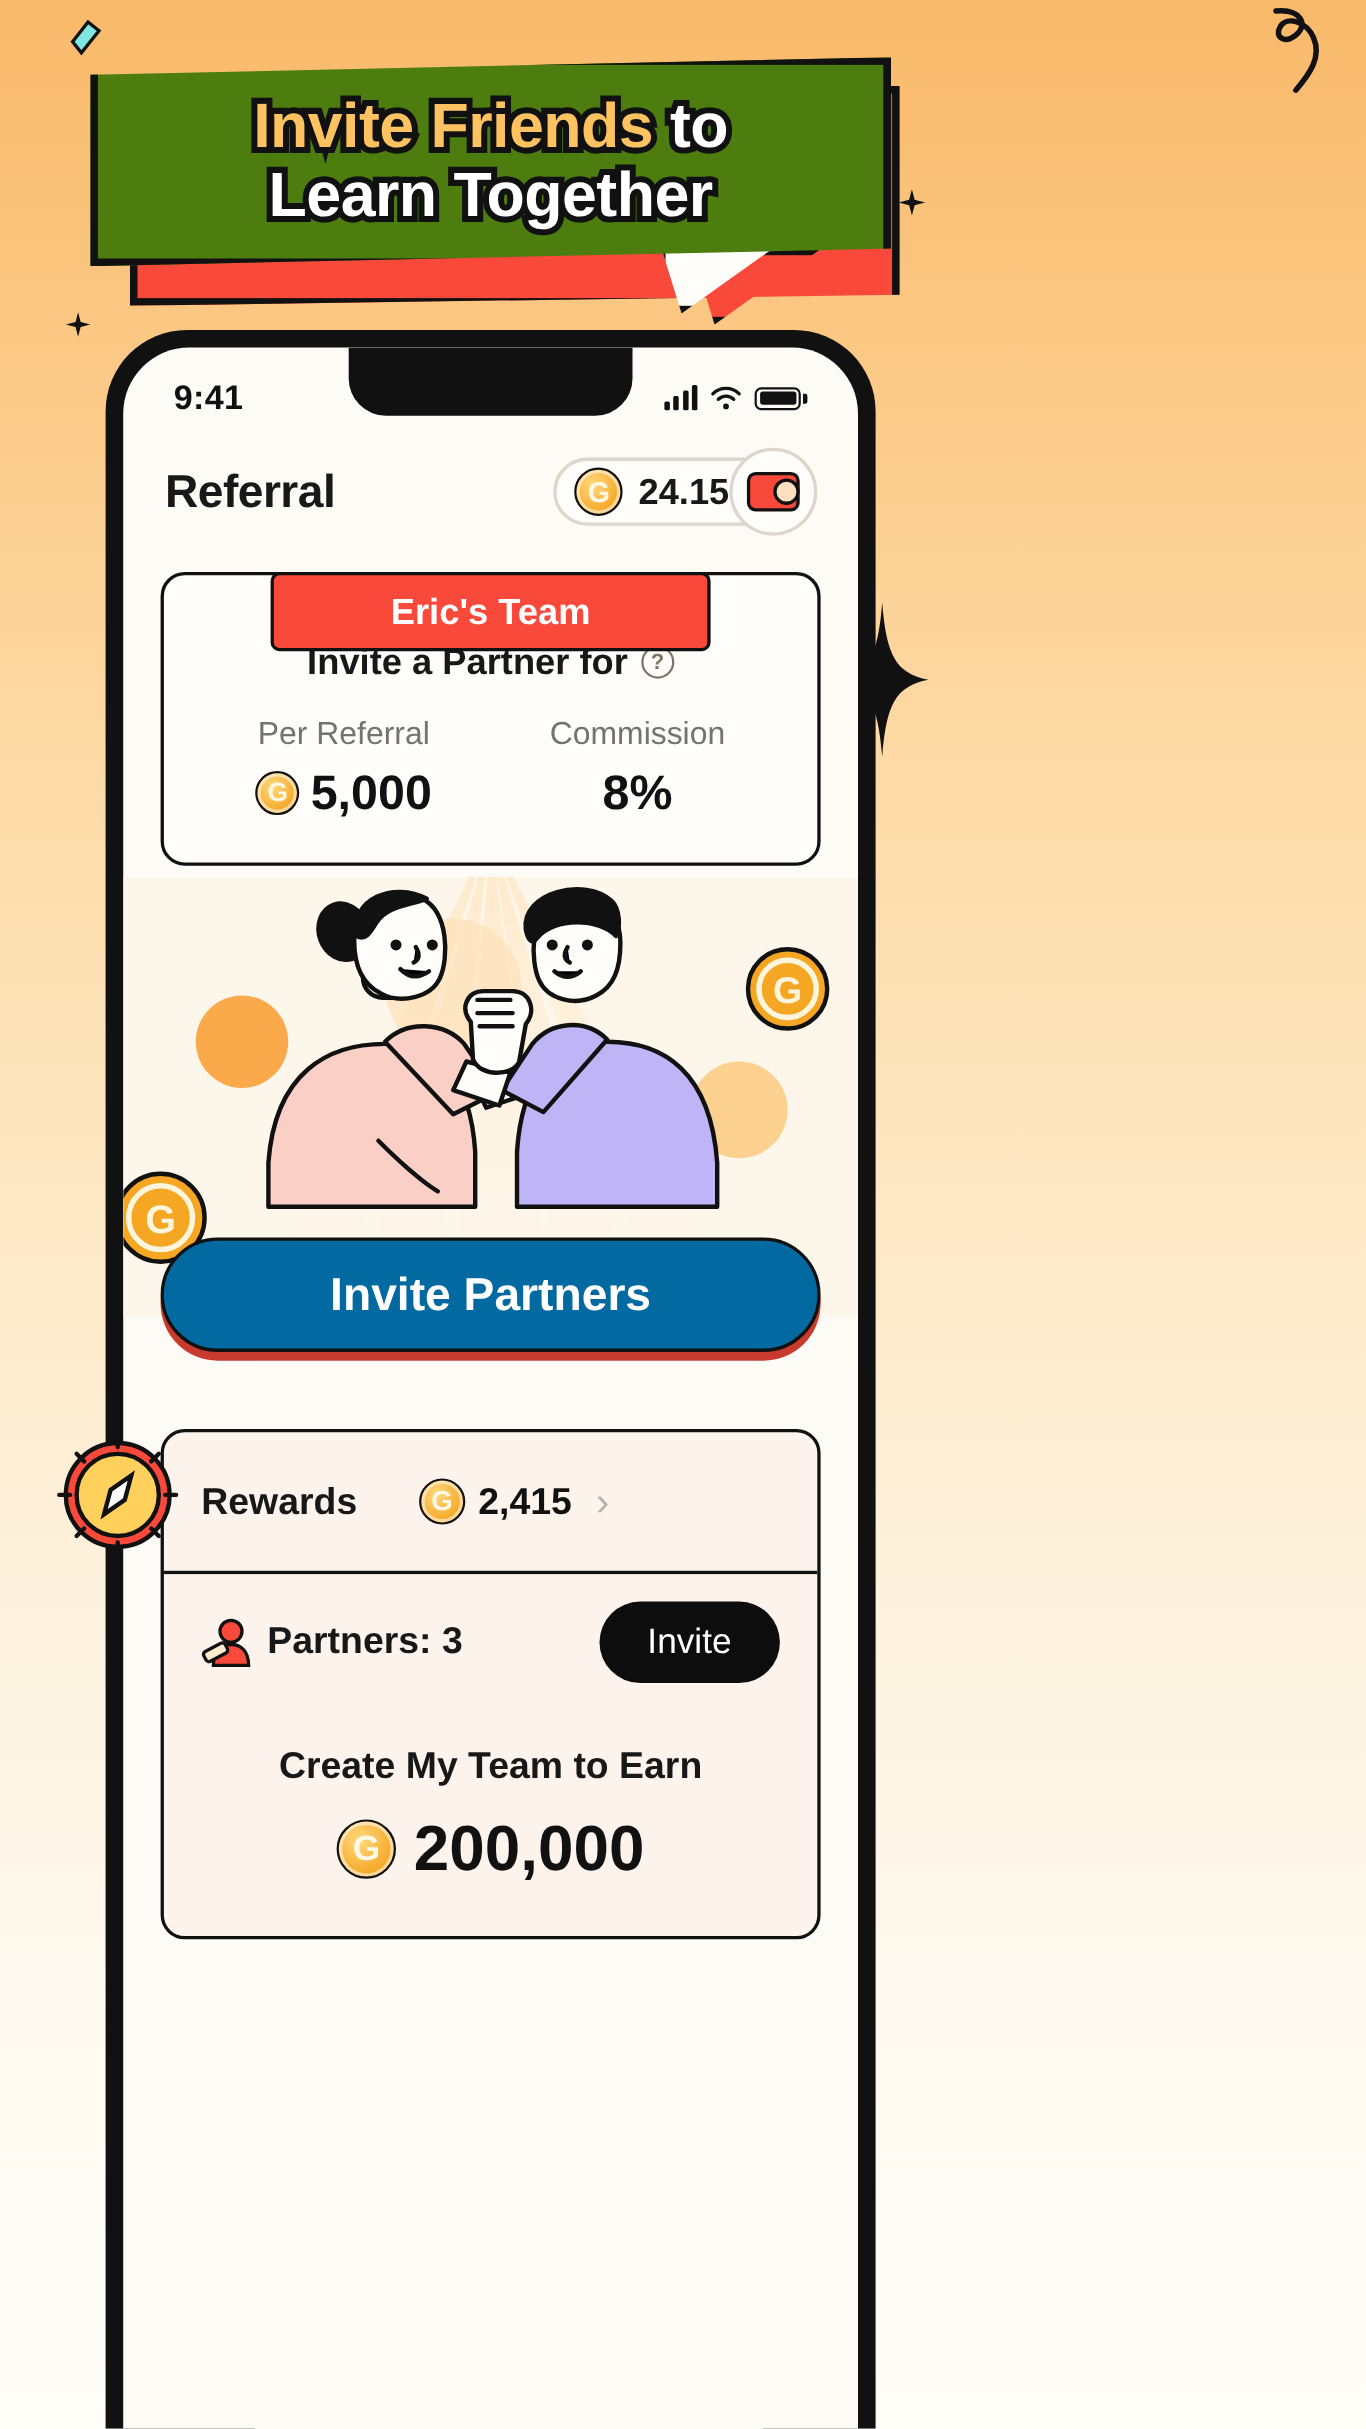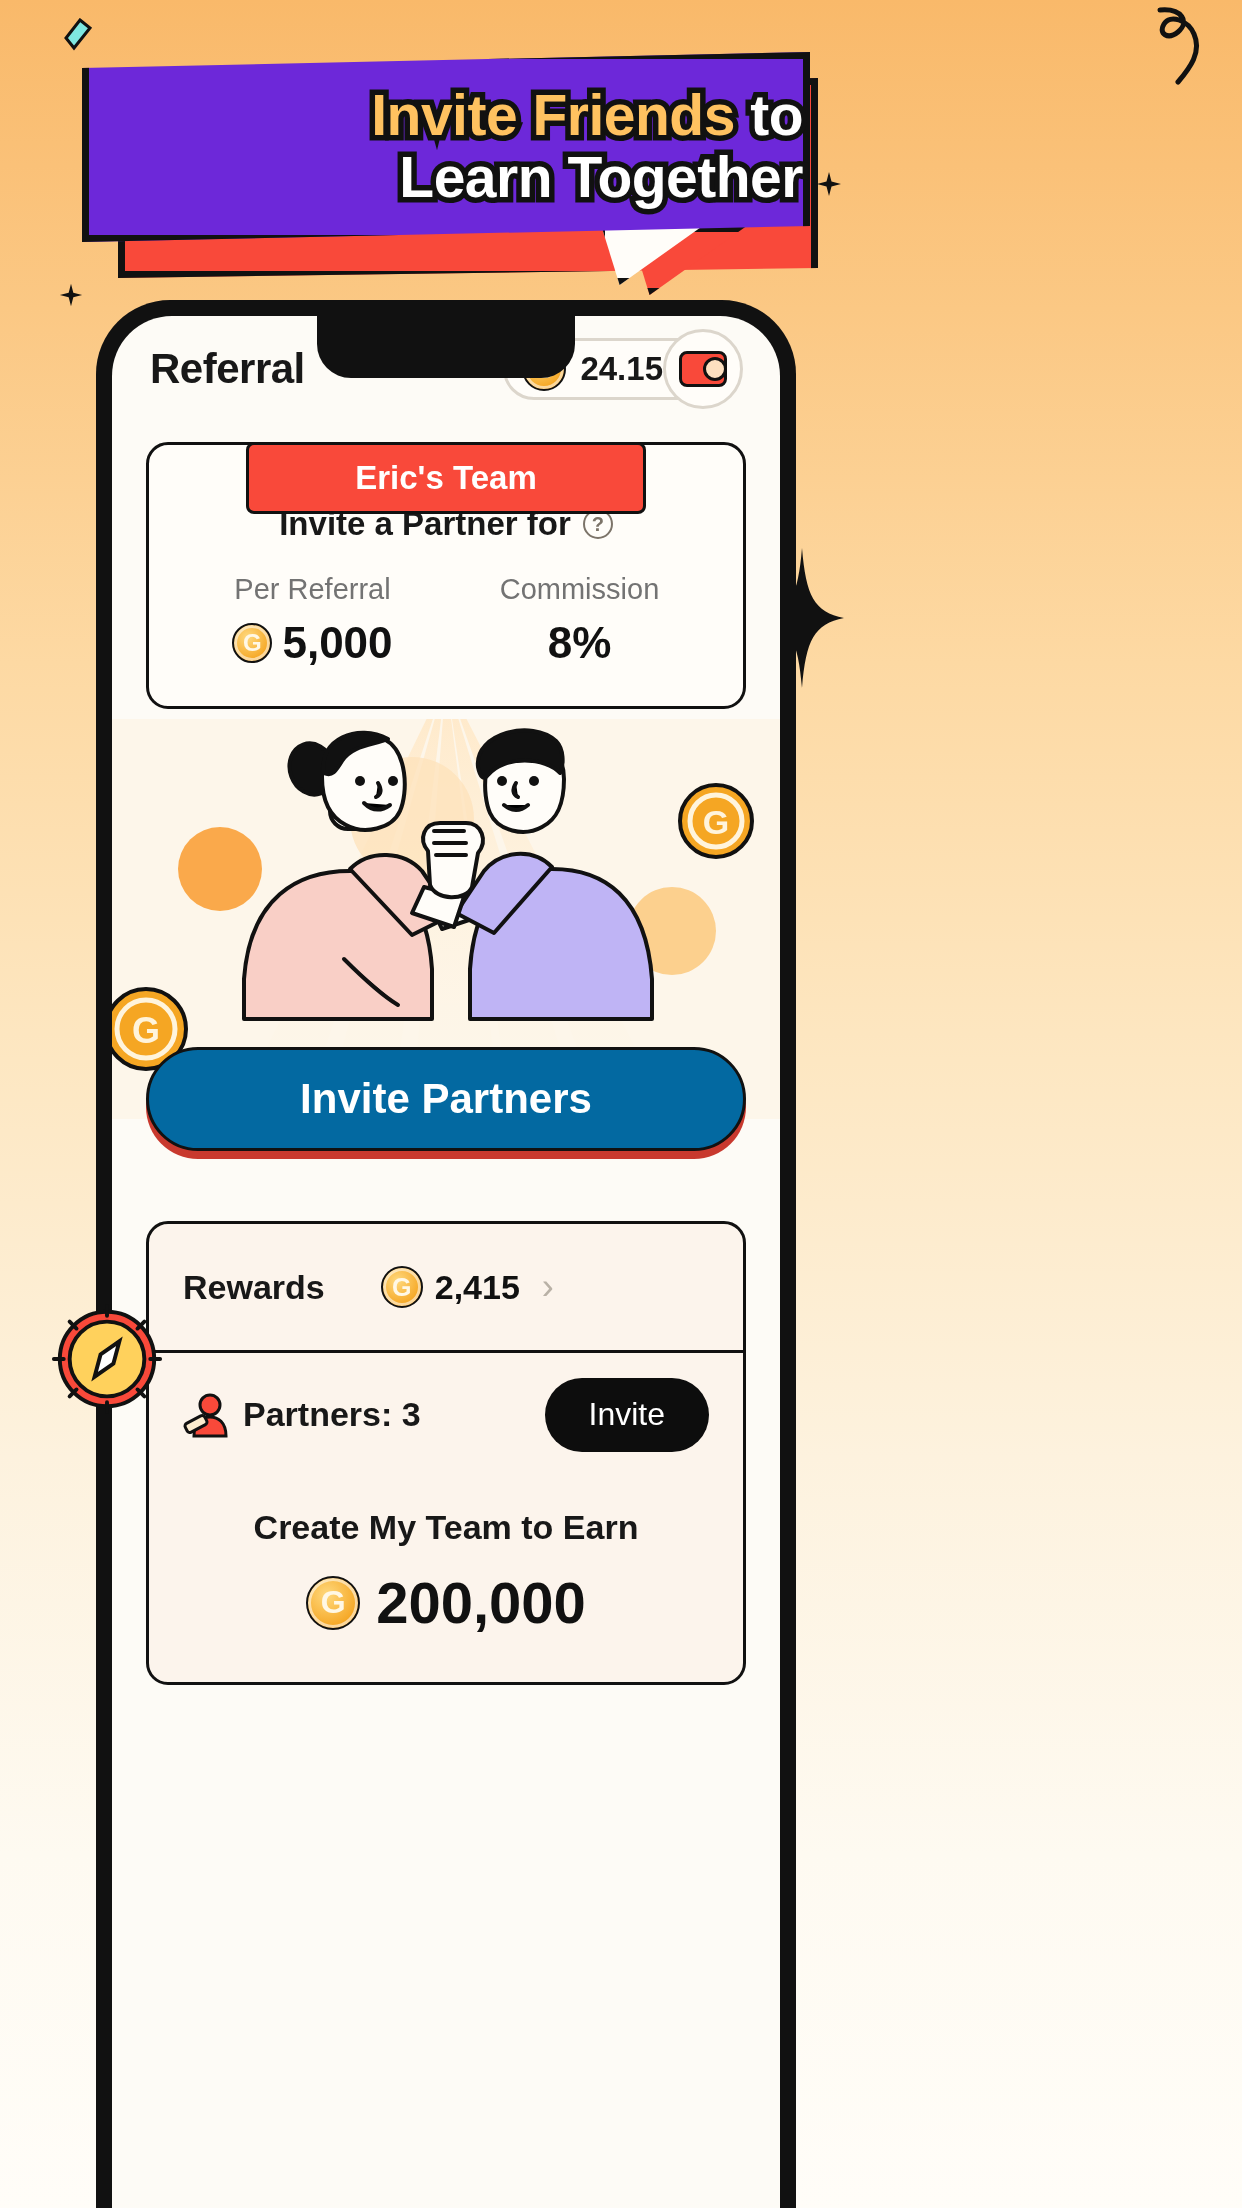--- a/index.html
+++ b/index.html
@@ -15,23 +15,23 @@
 
   
   #banner-wrap { position:absolute; left:0; top:0; width:1242px; height:330px; }
   .banner-shadow{
     position:absolute; left:118px; top:78px; width:700px; height:200px;
     background:#f9493a; border:7px solid #111;
     clip-path:polygon(0 10px, 100% 0, 100% 190px, 0 200px);
   }
   .banner-main{
     position:absolute; left:82px; top:52px; width:728px; height:190px;
-    background:#6d28d9; border:7px solid #111;
+    background:#4d7c0f; border:7px solid #111;
     clip-path:polygon(0 16px, 100% 0, 100% 174px, 0 190px);
-    display:flex; flex-direction:column; align-items:flex-end; justify-content:center;
+    display:flex; flex-direction:column; align-items:center; justify-content:center;
   }
   .banner-line{
     font-weight:bold; font-size:57px; letter-spacing:-.5px; line-height:1.08;
     color:#fff;
     -webkit-text-stroke:11px #111; paint-order:stroke fill;
     white-space:nowrap;
   }
   .banner-line .hl { color:#ffc260; }
   .banner-tail{
     position:absolute; left:598px; top:215px; width:120px; height:70px;
@@ -218,20 +218,42 @@
       <path d="M91 91 l7 7"></path>
       <path d="M98 22 l-7 7"></path>
       <path d="M29 91 l-7 7"></path>
   </g>
 </svg>
 
 <div id="phone">
   <div id="screen">
     <div class="notch"></div>
 
+    <div class="statusbar">
+      <div class="clock">9:41</div>
+      <div class="sb-right">
+        <div class="bars">
+            <i></i>
+            <i></i>
+            <i></i>
+            <i></i>
+          </div>
+        <svg width="28" height="22" viewBox="0 0 28 22">
+          <path d="M2 7 A17 17 0 0 1 26 7" fill="none" stroke="#111" stroke-width="3" stroke-linecap="round"></path>
+          <path d="M7 12 A10 10 0 0 1 21 12" fill="none" stroke="#111" stroke-width="3" stroke-linecap="round"></path>
+          <circle cx="14" cy="18.5" r="2.6" fill="#111"></circle>
+        </svg>
+        <div style="display:flex;align-items:center">
+          <div class="batt">
+              <span></span>
+            </div>
+            <div class="batt-cap"></div>
+        </div>
+      </div>
+    </div>
 
     <div class="app-header">
       <div class="page-title">Referral</div>
       <div class="wallet-pill">
         <div class="coin" style="width:44px;height:44px;font-size:26px">G</div>
         <div class="bal-num">24.15</div>
         <div class="wallet-circle">
           <div class="wallet-ico"></div>
         </div>
       </div>

